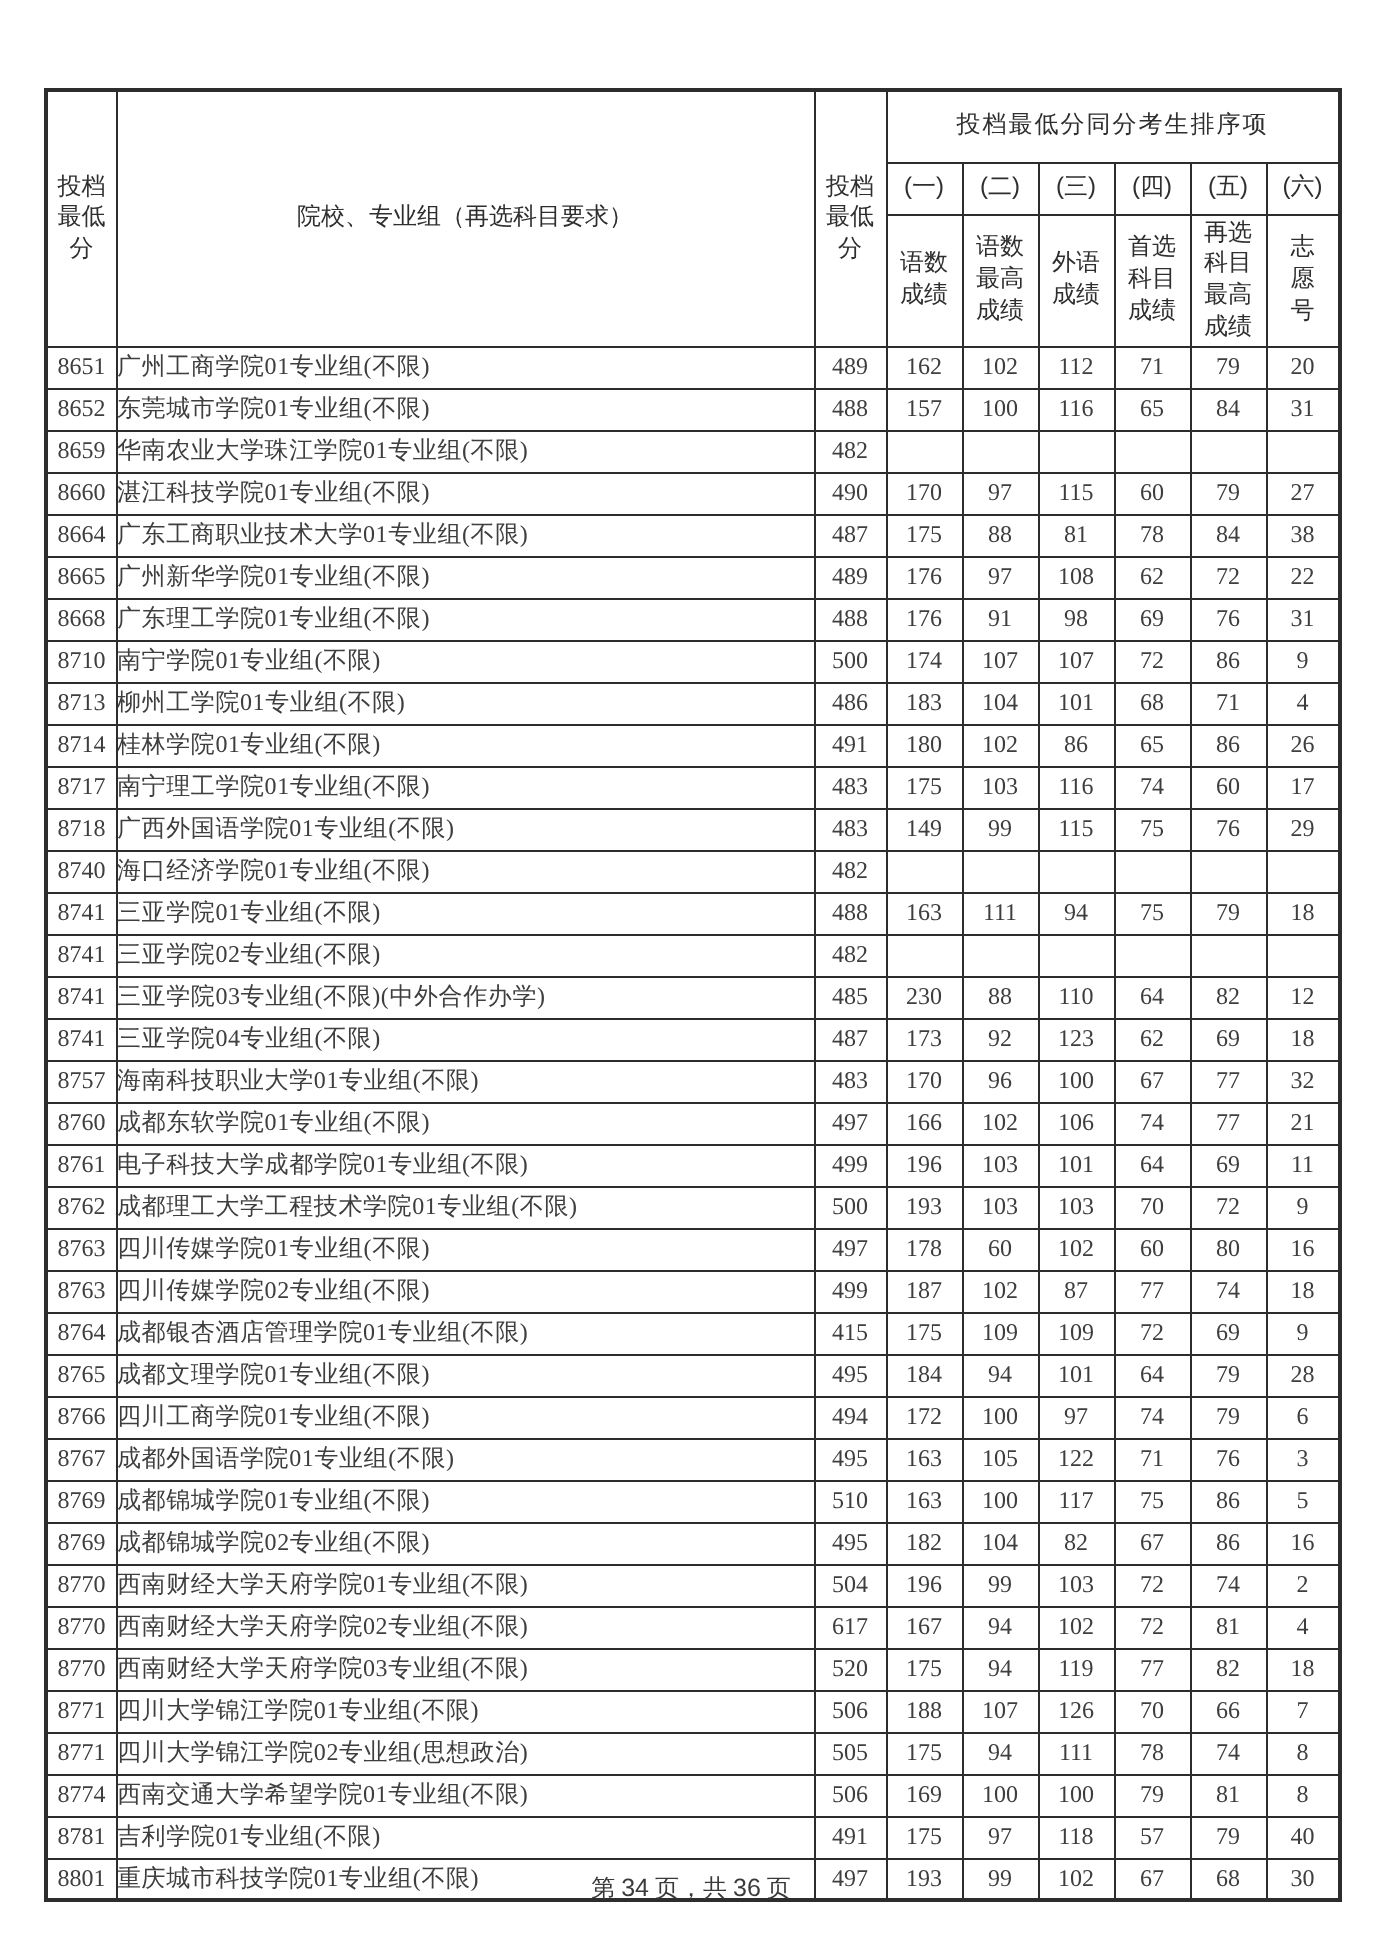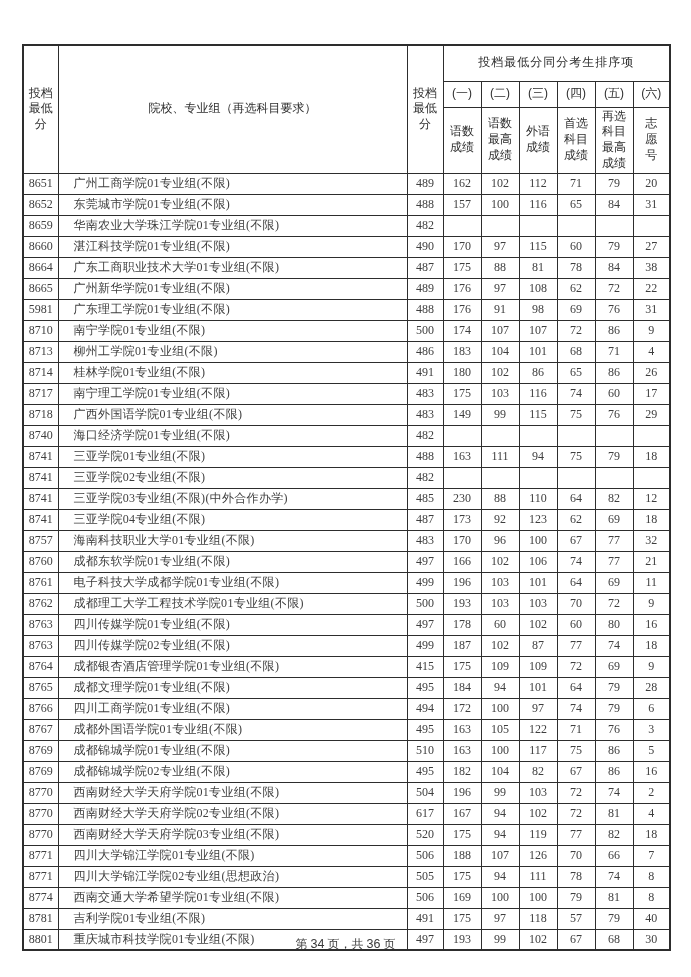--- a/index.html
+++ b/index.html
@@ -39,21 +39,21 @@
   th .wrap2 { display: inline-block; width: 27px; }
   th .wrap1 { display: inline-block; width: 14px; text-align: center; }
   tbody td {
     height: 21px;
     font-size: 12px;
     color: #3e3e3e;
     vertical-align: middle;
     white-space: nowrap;
   }
   tbody td.num { text-align: center; }
-  tbody td.name { text-align: left; padding-left: 15px; letter-spacing: 0.3px; }
+  tbody td.name { text-align: left; padding-left: 0; letter-spacing: 0.3px; }
 
   .footer {
     position: absolute; left: 0; top: 936px; width: 691px;
     text-align: center;
     font-size: 12px; color: #3a3a3a;
     font-family: "Liberation Serif", serif;
   }
   .footer .pg-num {
     font-family: "Liberation Sans", sans-serif;
     font-size: 12.5px;
@@ -162,21 +162,21 @@
           <td class="name">广州新华学院01专业组(不限)</td>
           <td class="num">489</td>
           <td class="num">176</td>
           <td class="num">97</td>
           <td class="num">108</td>
           <td class="num">62</td>
           <td class="num">72</td>
           <td class="num">22</td>
         </tr>
         <tr>
-          <td class="num">5981</td>
+          <td class="num">8668</td>
           <td class="name">广东理工学院01专业组(不限)</td>
           <td class="num">488</td>
           <td class="num">176</td>
           <td class="num">91</td>
           <td class="num">98</td>
           <td class="num">69</td>
           <td class="num">76</td>
           <td class="num">31</td>
         </tr>
         <tr>

